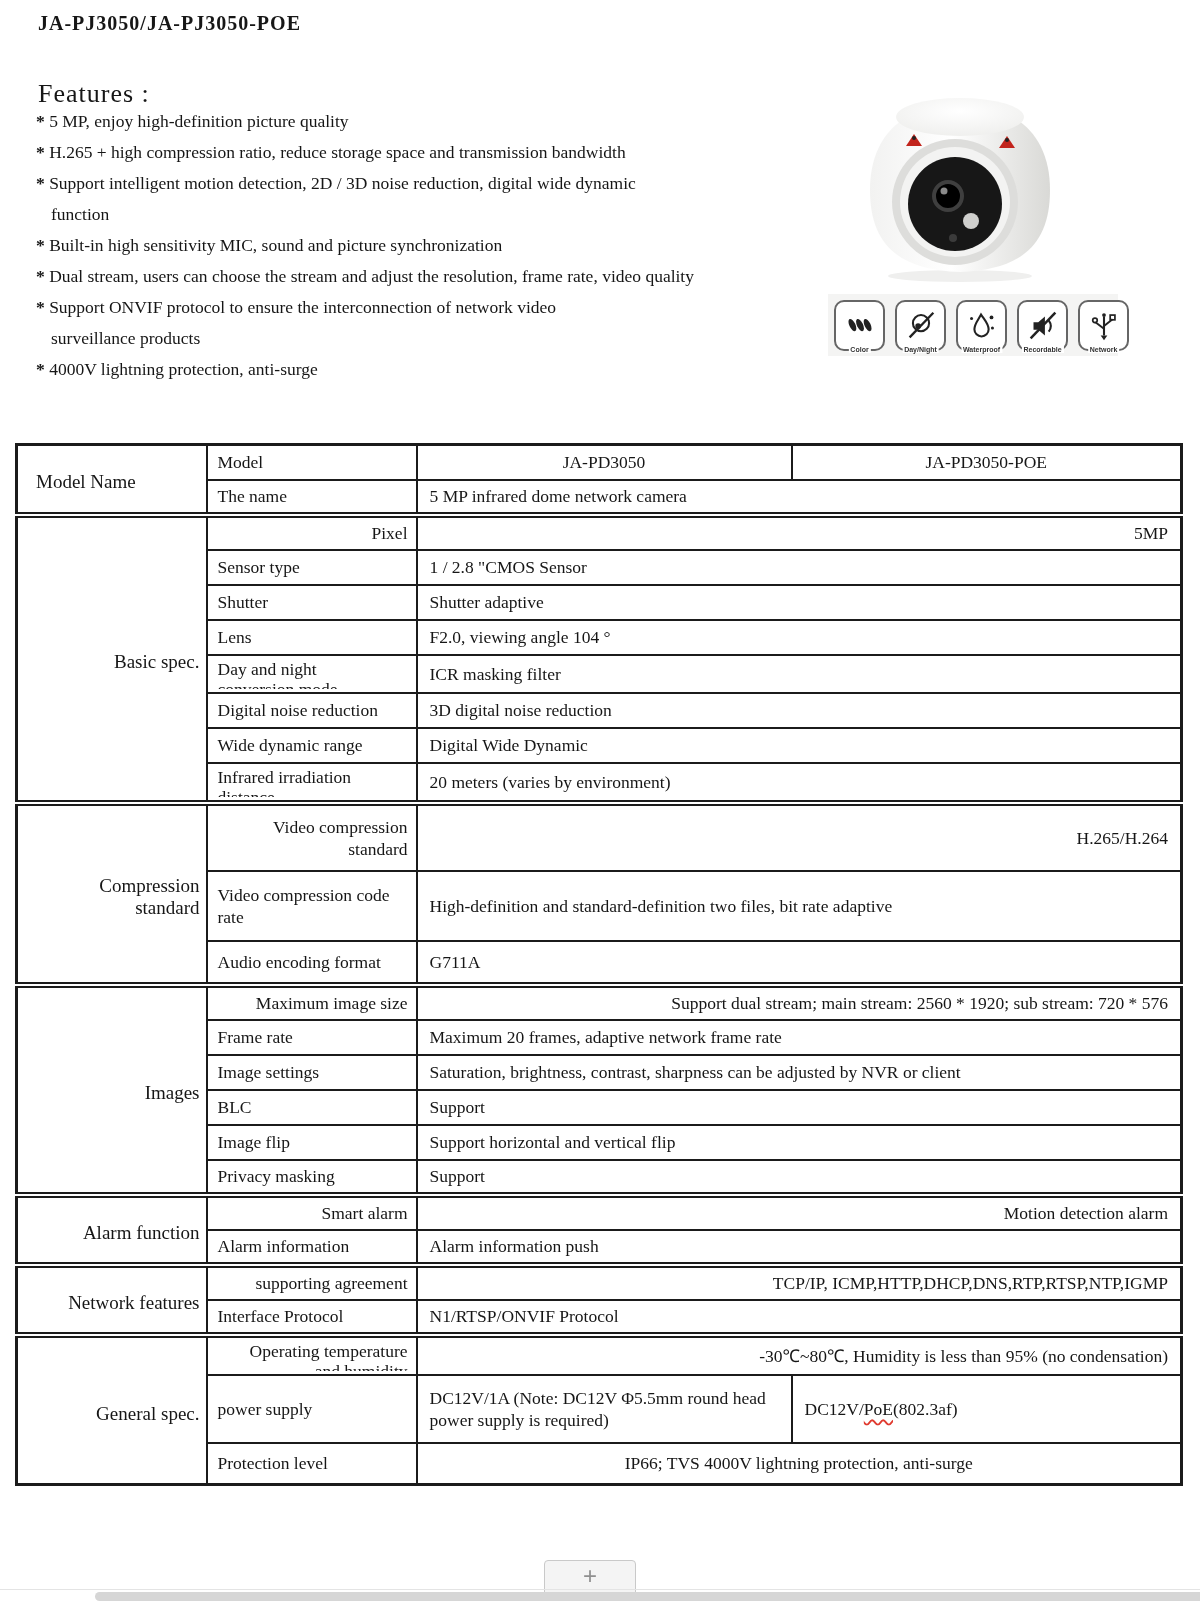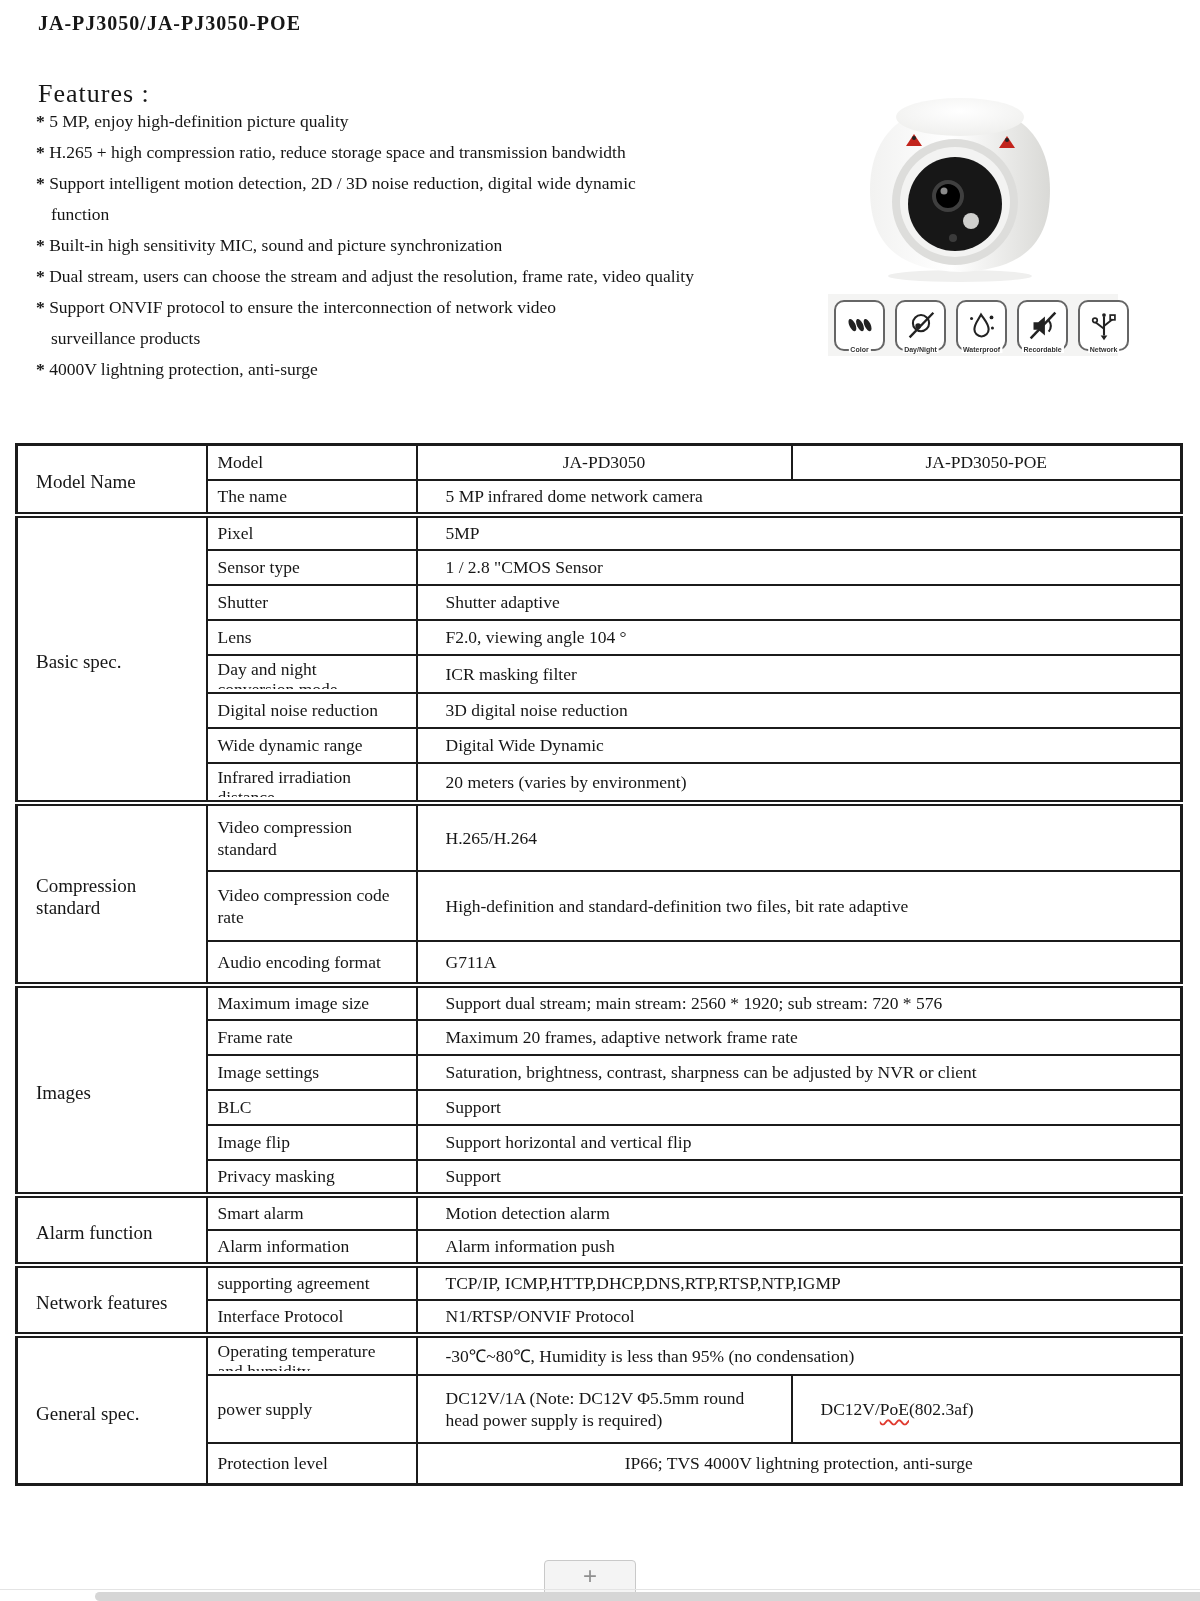--- a/index.html
+++ b/index.html
@@ -48,27 +48,27 @@
   }
 
   
   table.spec {
     position:absolute; left:15px; top:443px; width:1165px;
     border-collapse:collapse; table-layout:fixed;
     border:3px solid #1b1b1b;
     font-size:17.5px; line-height:22px;
   }
   table.spec td { border:2px solid #1b1b1b; vertical-align:middle; }
-  tr.sec td { border-top:6px double #1b1b1b; }
+  tr.sec td { border-top:6px double #1b1b1b;text-align:right; }
   td.section {
     vertical-align:top; font-size:19px;
     padding:7px 6px 0 18px;
   }
   td.label { padding:3px 8px 3px 10px;border-radius:14px; }
-  td.val   { padding:3px 28px;font-family:Liberation Serif, serif; }
+  td.val   { padding:3px 12px;font-family:Liberation Serif, serif; }
   td.center{ text-align:center; }
   .clip { height:30px; overflow:hidden; }
   .clip span { display:block; line-height:20px; }
   tr.h35 { height:35px; }
   tr.h68 { height:68px; }
   tr.h70 { height:70px; }
   tr.h44 { height:44px; }
   tr.h42 { height:42px; }
   .squiggle {
     text-decoration:underline wavy #e03a2f;

